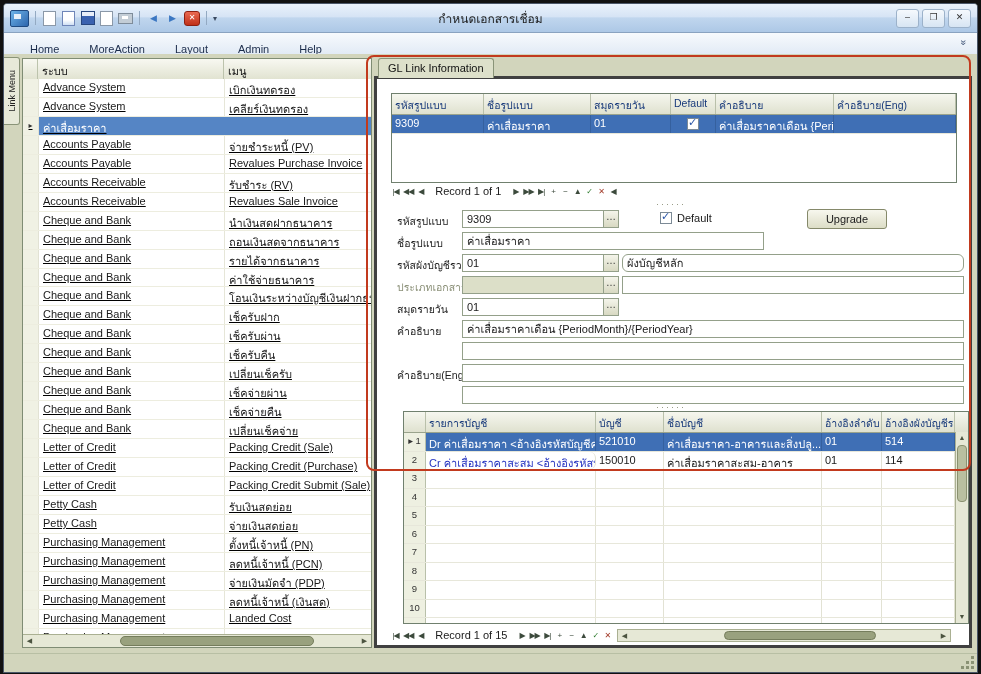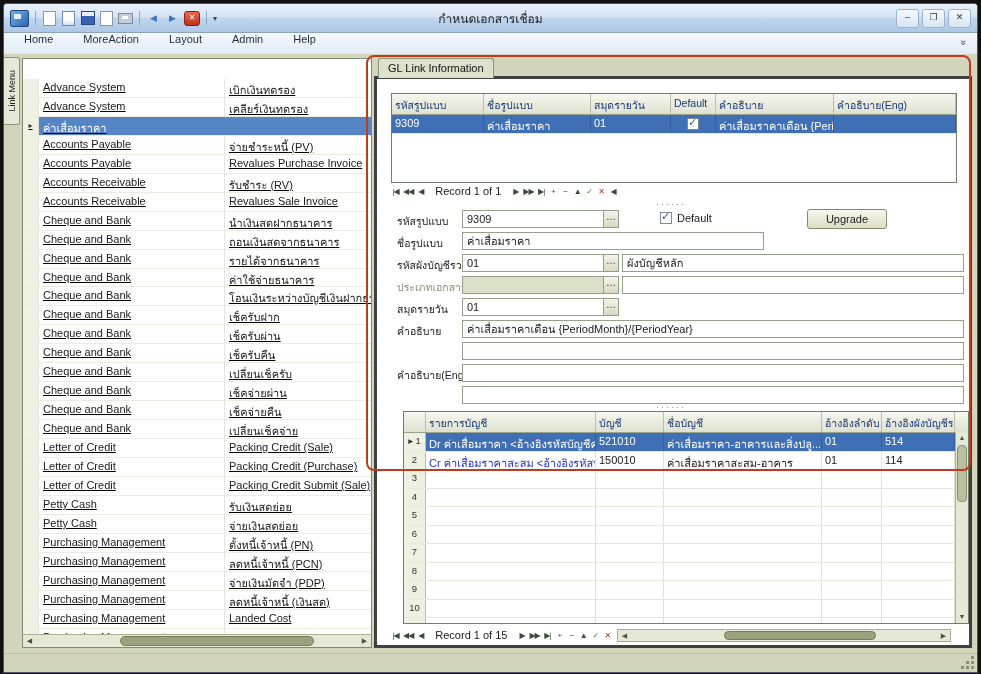--- a/index.html
+++ b/index.html
@@ -25,21 +25,21 @@
   .ic-arrow{color:#3b77c2;font-size:9px;}
   .ic-close{width:14px;height:13px;background:linear-gradient(#ea6a52,#c03018);border:1px solid #8e1f10;border-radius:3px;color:#fff;font-size:8px;line-height:12px;text-align:center;font-weight:bold;}
   .qsep{width:1px;height:14px;background:#93a9c2;margin:0 2px;}
   .qdrop{font-size:8px;color:#3a4a60;}
   .wtitle{position:absolute;left:50%;transform:translateX(-50%);font-size:12px;color:#1d1d1d;white-space:nowrap;}
   .winbtns{margin-left:auto;display:flex;}
   .wb{width:21px;height:17px;border:1px solid #9cb2ca;background:linear-gradient(#f5f9fd,#d7e5f3);
     border-radius:3px;font-size:9px;line-height:15px;text-align:center;color:#333;margin-left:3px;}
   
   .menubar{height:22px;background:linear-gradient(#f7fafd,#e1eaf5);border-bottom:1px solid #aebfd4;
-    display:flex;align-items:flex-start;padding-left:20px;position:relative;}
+    display:flex;align-items:flex-end;padding-left:26px;position:relative;}
   .mitem{font-size:11px;color:#1a2b4a;margin-right:30px;cursor:default;}
   .mchev{position:absolute;right:10px;top:4px;font-size:10px;color:#44587a;transform:rotate(90deg);}
   
   .client{position:absolute;left:0;right:0;top:50px;bottom:0;background:#d2d5bc;}
   .vtab{position:absolute;left:0;top:3px;width:15px;height:66px;background:#e7e9d8;
     border:1px solid #8a9478;border-left:none;border-radius:0 3px 3px 0;display:flex;align-items:center;justify-content:center;}
   .vtab span{writing-mode:vertical-rl;transform:rotate(180deg);font-size:9px;color:#222;white-space:nowrap;}
   
   .leftpanel{position:absolute;left:18px;top:4px;width:350px;height:590px;background:#fff;
     border:1px solid #7f8c74;box-sizing:border-box;}
@@ -68,21 +68,21 @@
   .grid{position:absolute;background:#fff;border:1px solid #70806e;box-sizing:border-box;overflow:hidden;}
   .ghead{display:flex;height:20px;background:linear-gradient(#f6f7ef,#dfe1cf);border-bottom:1px solid #9aa38c;}
   .gh{box-sizing:border-box;border-right:1px solid #b9c0aa;font-size:10.5px;color:#17397a;padding:3px 3px;white-space:nowrap;overflow:hidden;flex:none;}
   .grow{display:flex;height:18px;border-bottom:1px solid #e7e7da;font-size:11px;color:#1a1a1a;}
   .gc{box-sizing:border-box;border-right:1px solid #e2e2d4;padding:2px 3px;white-space:nowrap;overflow:hidden;flex:none;}
   .grow.sel{background:#3f6fb5;color:#fff;}
   .grow.sel .gc{border-right-color:#35609e;}
   .brow{display:flex;height:17.5px;border-bottom:1px solid #e7e7da;font-size:11px;color:#1a1a1a;}
   .bnum{width:22px;flex:none;background:#eef0e1;border-right:1px solid #b9c0aa;font-size:9.5px;line-height:16px;text-align:center;color:#333;box-sizing:border-box;white-space:nowrap;}
   .brow.sel .gc{background:#3f6fb5;color:#fff;border-right-color:#35609e;}
-  .bluetext{color:#2433c0;}
+  .bluetext{color:#2433c0;border-radius:6px;}
   .cbox{width:12px;height:12px;background:#fff;border:1px solid #7c8a96;display:inline-block;position:relative;box-sizing:border-box;}
   .cbox.on::after{content:"✓";position:absolute;left:0px;top:-3px;font-size:11px;color:#2a56a8;font-weight:bold;}
   .ckcell{display:flex;align-items:center;justify-content:center;}
   
   .nav{position:absolute;display:flex;align-items:center;gap:3px;font-size:8px;color:#3c4a3c;}
   .navbtn{min-width:9px;text-align:center;letter-spacing:-1px;cursor:default;}
   .navbtn.green{color:#2c7a2c;} .navbtn.red{color:#a33b2a;}
   .navlabel{font-size:11px;color:#1a1a1a;margin:0 7px;letter-spacing:0;}
   .split{position:absolute;left:14px;right:18px;height:6px;text-align:center;font-size:9px;line-height:5px;color:#8a8f76;letter-spacing:2px;}
   .split::after{content:"······";}
@@ -166,20 +166,25 @@
       <div class="mchev">»</div>
   </div>
 
   <div class="client">
 
     <div class="vtab">
       <span>Link Menu</span>
     </div>
 
     <div class="leftpanel">
+      <div class="lhead">
+        <div class="lh ind"></div>
+        <div class="lh c1">ระบบ</div>
+        <div class="lh c2">เมนู</div>
+      </div>
       <div class="lbody">
           <div class="lrow">
             <div class="lind"></div>
             <div class="lc1">Advance System</div>
             <div class="lc2">เบิกเงินทดรอง</div>
           </div>
           <div class="lrow">
             <div class="lind"></div>
             <div class="lc1">Advance System</div>
             <div class="lc2">เคลียร์เงินทดรอง</div>

